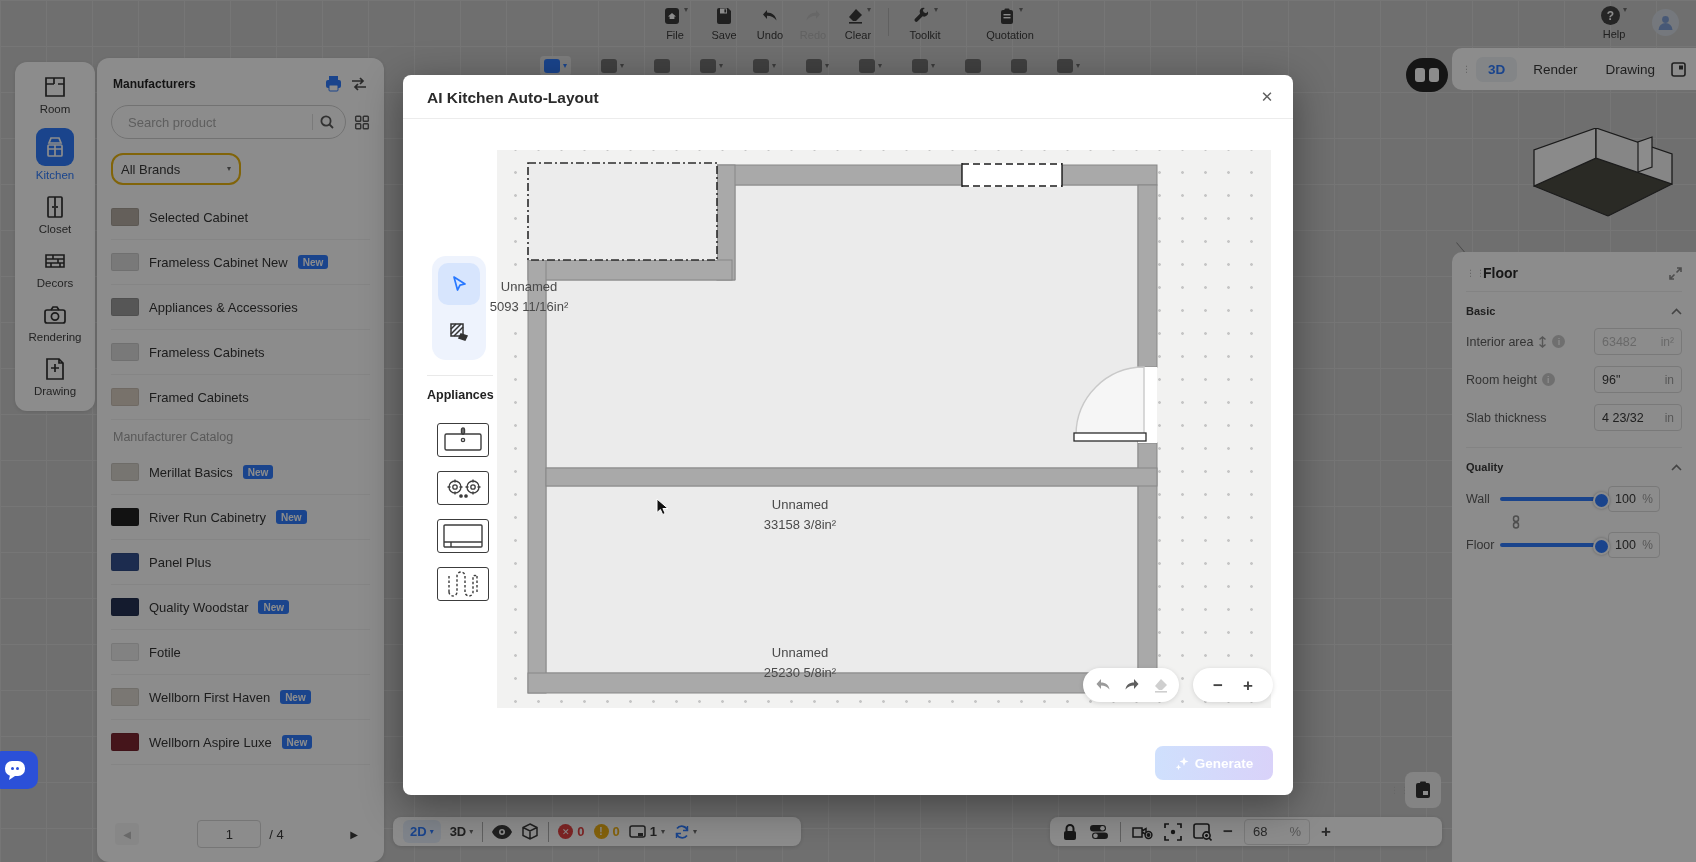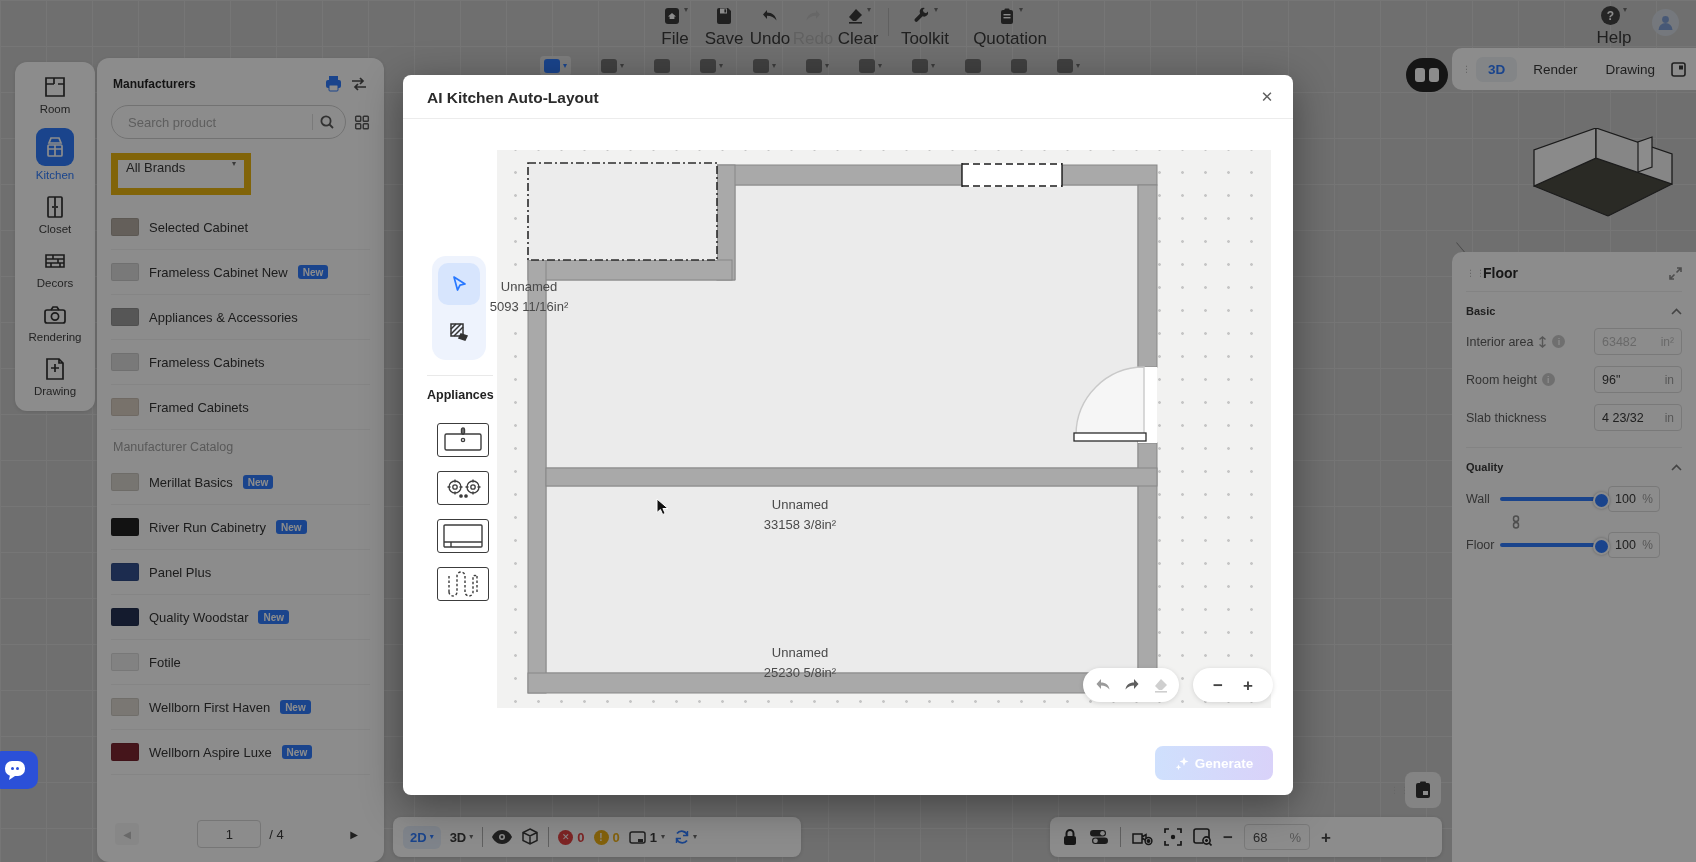--- a/index.html
+++ b/index.html
@@ -4,41 +4,41 @@
 <style>
   html,body{margin:0;padding:0;background:#8d8d8d;font-family:"Liberation Sans","DejaVu Sans",sans-serif;}
   #stage{position:relative;width:1696px;height:862px;overflow:hidden;background:#c7c7c7;}
   .abs{position:absolute;}
   
   .canvas-bg{inset:0;background:#c9c9c9;
     background-image:linear-gradient(#d6d6d6 1px,transparent 1px),linear-gradient(90deg,#d6d6d6 1px,transparent 1px);
     background-size:46px 46px;}
   
   .tb-item{display:flex;flex-direction:column;align-items:center;width:52px;color:#333;}
-  .tb-item .lbl{font-size:17px;margin-top:3px;white-space:nowrap;}
+  .tb-item .lbl{font-size:11px;margin-top:3px;white-space:nowrap;}
   .tb-item.disabled{color:#aeaeae;}
   .caret{font-size:8px;color:#666;line-height:8px;}
   .vsep{width:1px;height:28px;background:#adadad;}
   
   .panel{background:#fff;border-radius:12px;box-shadow:0 1px 4px rgba(0,0,0,.12);}
   .nav-rail{left:15px;top:62px;width:80px;padding:12px 0 14px;display:flex;flex-direction:column;align-items:center;gap:13px;}
   .nav-item{display:flex;flex-direction:column;align-items:center;gap:3px;width:72px;cursor:pointer;}
   .nav-item .nlbl{font-size:11.5px;color:#3a3a3a;}
   .nav-item.active .nlbl{color:#2878ff;}
   .nav-tile{width:38px;height:38px;border-radius:9px;display:flex;align-items:center;justify-content:center;}
   .nav-item.active .nav-tile{background:#2878ff;}
   
   .manu{left:97px;top:58px;width:287px;height:804px;padding:16px 0 10px;box-sizing:border-box;display:flex;flex-direction:column;border-radius:12px;}
   .manu-head{display:flex;align-items:center;padding:0 16px 12px;}
   .manu-title{font-size:12px;font-weight:700;color:#1c1c1c;flex:1;}
   .srow{display:flex;align-items:center;gap:8px;padding:0 14px 14px;}
   .searchbox{flex:1;display:flex;align-items:center;height:32px;border:1px solid #cfcfcf;border-radius:17px;padding:0 10px 0 14px;gap:6px;}
   .searchbox input{border:0;outline:0;flex:1;font-size:13px;color:#333;background:transparent;min-width:0;}
   .searchbox input::placeholder{color:#a9a9a9;}
-  .brandsel{margin:0 14px 10px;width:110px;height:28px;border:7px solid #eab308;border-radius:0;display:flex;align-items:flex-start;justify-content:space-between;padding:0 8px;font-size:13px;color:#333;}
+  .brandsel{margin:0 14px 10px;width:110px;height:28px;border:2px solid #eab308;border-radius:12px;display:flex;align-items:center;justify-content:space-between;padding:0 8px;font-size:13px;color:#333;}
   .sect{font-size:12.5px;color:#9f9f9f;padding:10px 16px 6px;}
   .mrow{display:flex;align-items:center;gap:10px;height:44px;margin:0 14px;border-bottom:1px solid #f1f1f1;cursor:pointer;}
   .mrow:last-of-type{border-bottom:0;}
   .thumb{width:26px;height:16px;border-radius:2px;background:#d4d4d4;flex:none;border:1px solid rgba(0,0,0,.08);}
   .mlbl{font-size:13px;color:#2e2e2e;white-space:nowrap;}
   .badge{background:#2878ff;color:#fff;font-size:10px;padding:1.5px 5px;border-radius:3px;font-weight:700;}
   .pager{margin-top:auto;display:flex;align-items:center;padding:8px 18px 4px;gap:8px;}
   .pgbtn{width:24px;height:22px;border-radius:4px;background:#f5f5f5;display:flex;align-items:center;justify-content:center;font-size:10px;color:#bdbdbd;}
   .pgbox{width:62px;height:26px;border:1px solid #d6d6d6;border-radius:4px;display:flex;align-items:center;justify-content:center;font-size:13px;color:#333;}
   
@@ -58,21 +58,21 @@
   .pinput .u{font-size:12px;color:#9c9c9c;}
   .pinput.dis .v,.pinput.dis .u{color:#bdbdbd;}
   .info{width:13px;height:13px;border-radius:50%;background:#c9c9c9;color:#fff;font-size:9px;display:inline-flex;align-items:center;justify-content:center;font-weight:700;}
   .srow2{display:flex;align-items:center;margin:13px 0;}
   .slab{width:34px;color:#595959;}
   .track{position:relative;width:108px;height:4px;border-radius:2px;background:#2878ff;}
   .knob{position:absolute;right:-2px;top:-5px;width:13px;height:13px;border-radius:50%;background:#2878ff;border:2px solid #fff;box-shadow:0 0 3px rgba(0,0,0,.3);}
   .valbox{width:52px;height:26px;border:1px solid #dcdcdc;border-radius:4px;display:flex;align-items:center;justify-content:space-between;padding:0 6px;box-sizing:border-box;font-size:12.5px;color:#333;}
   .valbox .u{color:#9c9c9c;font-size:12px;}
   
-  .bbar{background:#fff;border-radius:8px;height:40px;display:flex;align-items:center;box-shadow:0 1px 4px rgba(0,0,0,.15);}
+  .bbar{background:#fff;border-radius:8px;height:29px;display:flex;align-items:center;box-shadow:0 1px 4px rgba(0,0,0,.15);}
   .bbl{left:393px;top:817px;width:408px;padding:0 10px;box-sizing:border-box;gap:9px;}
   .bbr{left:1050px;top:817px;width:392px;padding:0 12px;box-sizing:border-box;gap:11px;}
   .pill2d{background:#e7f0fe;color:#2878ff;font-weight:700;font-size:13px;border-radius:6px;padding:4px 7px;display:flex;align-items:center;gap:3px;}
   .t3d{color:#333;font-weight:700;font-size:13px;display:flex;align-items:center;gap:3px;}
   .cnt{font-size:13px;font-weight:700;}
   .zbox{width:66px;height:26px;border:1px solid #dcdcdc;border-radius:4px;display:flex;align-items:center;justify-content:space-between;padding:0 8px;box-sizing:border-box;font-size:13px;color:#444;}
   .pm{font-size:17px;color:#444;font-weight:700;line-height:17px;}
   
   .overlay{inset:0;background:rgba(10,10,10,0.47);z-index:50;}
   .chat{left:-8px;top:751px;width:46px;height:38px;background:#2b50d8;border-radius:10px;z-index:60;display:flex;align-items:center;justify-content:center;}

